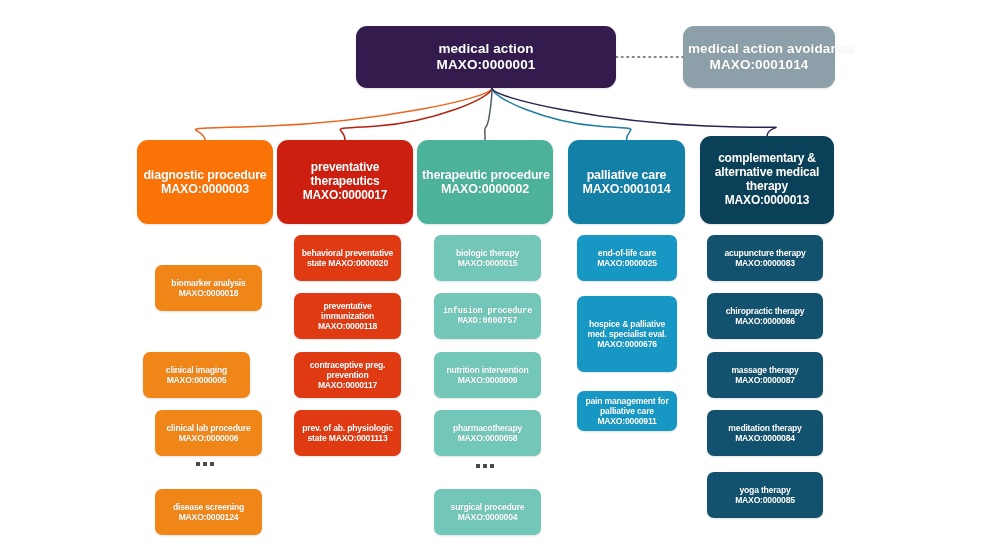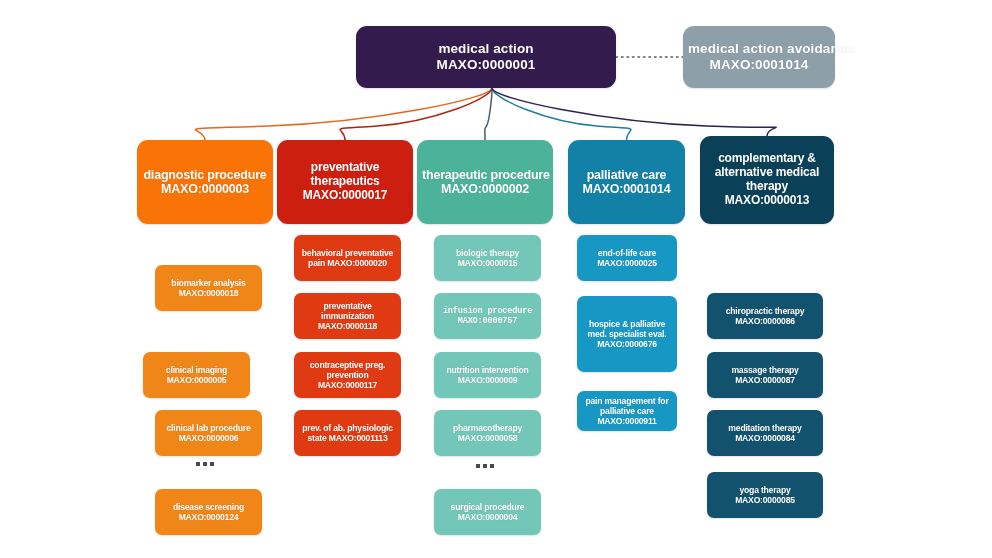--- a/index.html
+++ b/index.html
@@ -133,21 +133,21 @@
     <div class="node cat cat-narrow" style="left: 277px; top: 140px; width: 136px; height: 84px; background: rgb(204, 31, 15);">
       <span class="lines">
         <span class="l">preventative</span>
         <span class="l">therapeutics</span>
         <span class="l">MAXO:0000017</span>
       </span>
     </div>
     <div class="node leaf" style="left: 294px; top: 235px; width: 107px; height: 46px; background: rgb(224, 58, 18);">
       <span class="lines">
         <span class="l">behavioral preventative</span>
-        <span class="l">pain MAXO:0000020</span>
+        <span class="l">state MAXO:0000020</span>
       </span>
     </div>
     <div class="node leaf" style="left: 294px; top: 293px; width: 107px; height: 46px; background: rgb(224, 58, 18);">
       <span class="lines">
         <span class="l">preventative</span>
         <span class="l">immunization</span>
         <span class="l">MAXO:0000118</span>
       </span>
     </div>
     <div class="node leaf" style="left: 294px; top: 352px; width: 107px; height: 46px; background: rgb(224, 58, 18);">
@@ -231,20 +231,26 @@
       </span>
     </div>
     <div class="node cat cat-narrow" style="left: 700px; top: 136px; width: 134px; height: 88px; background: rgb(11, 65, 88);">
       <span class="lines">
         <span class="l">complementary &amp;</span>
         <span class="l">alternative medical</span>
         <span class="l">therapy</span>
         <span class="l">MAXO:0000013</span>
       </span>
     </div>
+    <div class="node leaf" style="left: 707px; top: 235px; width: 116px; height: 46px; background: rgb(18, 82, 110);">
+      <span class="lines">
+        <span class="l">acupuncture therapy</span>
+        <span class="l">MAXO:0000083</span>
+      </span>
+    </div>
     <div class="node leaf" style="left: 707px; top: 293px; width: 116px; height: 46px; background: rgb(18, 82, 110);">
       <span class="lines">
         <span class="l">chiropractic therapy</span>
         <span class="l">MAXO:0000086</span>
       </span>
     </div>
     <div class="node leaf" style="left: 707px; top: 352px; width: 116px; height: 46px; background: rgb(18, 82, 110);">
       <span class="lines">
         <span class="l">massage therapy</span>
         <span class="l">MAXO:0000087</span>

